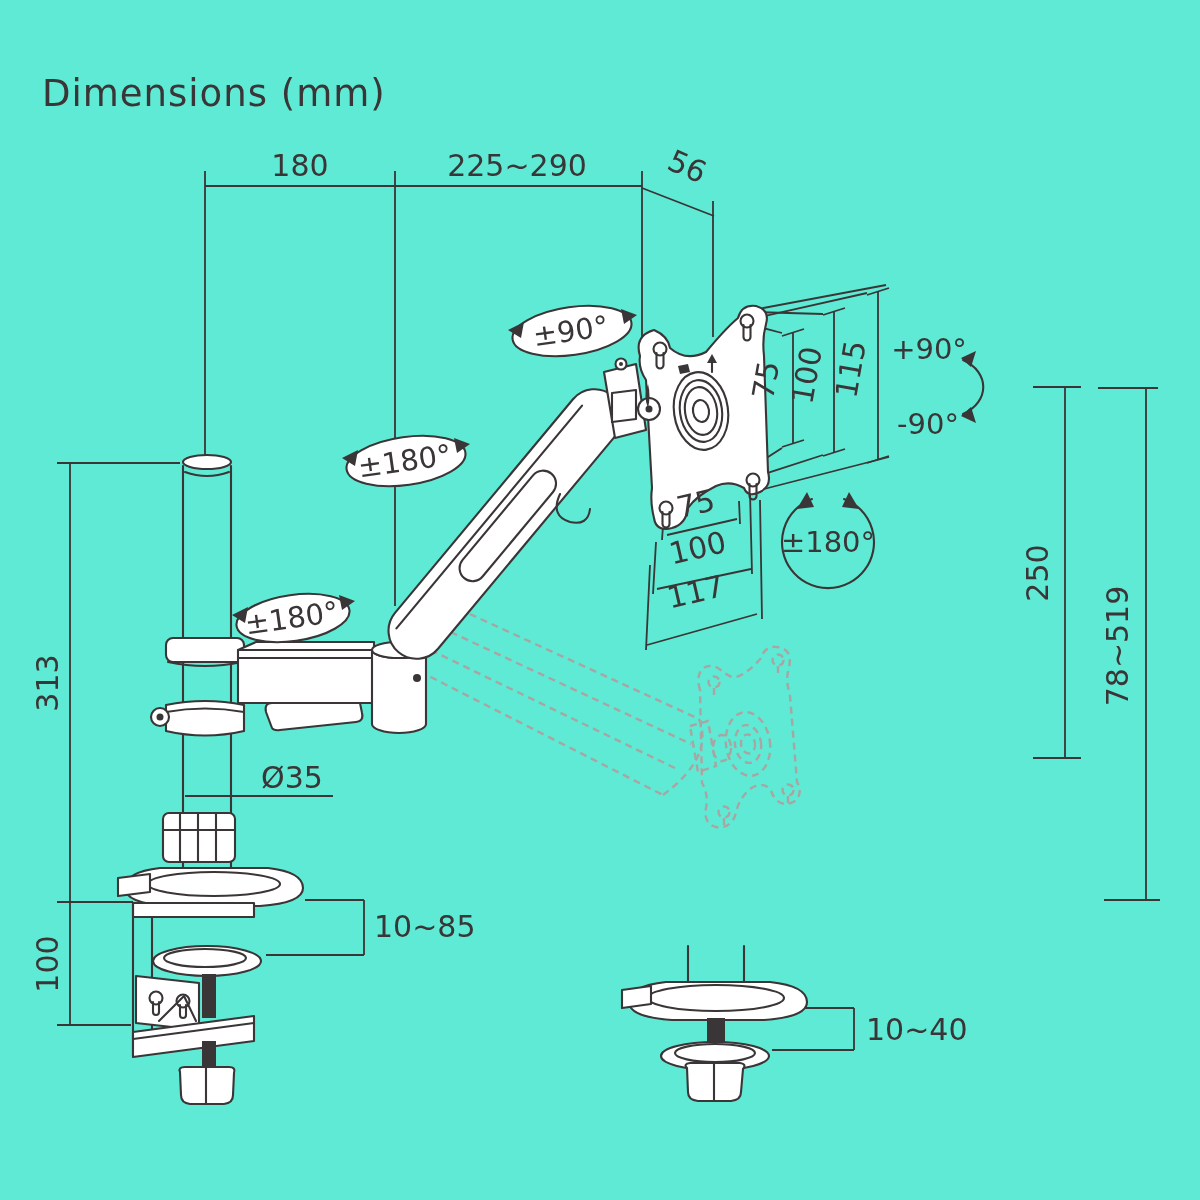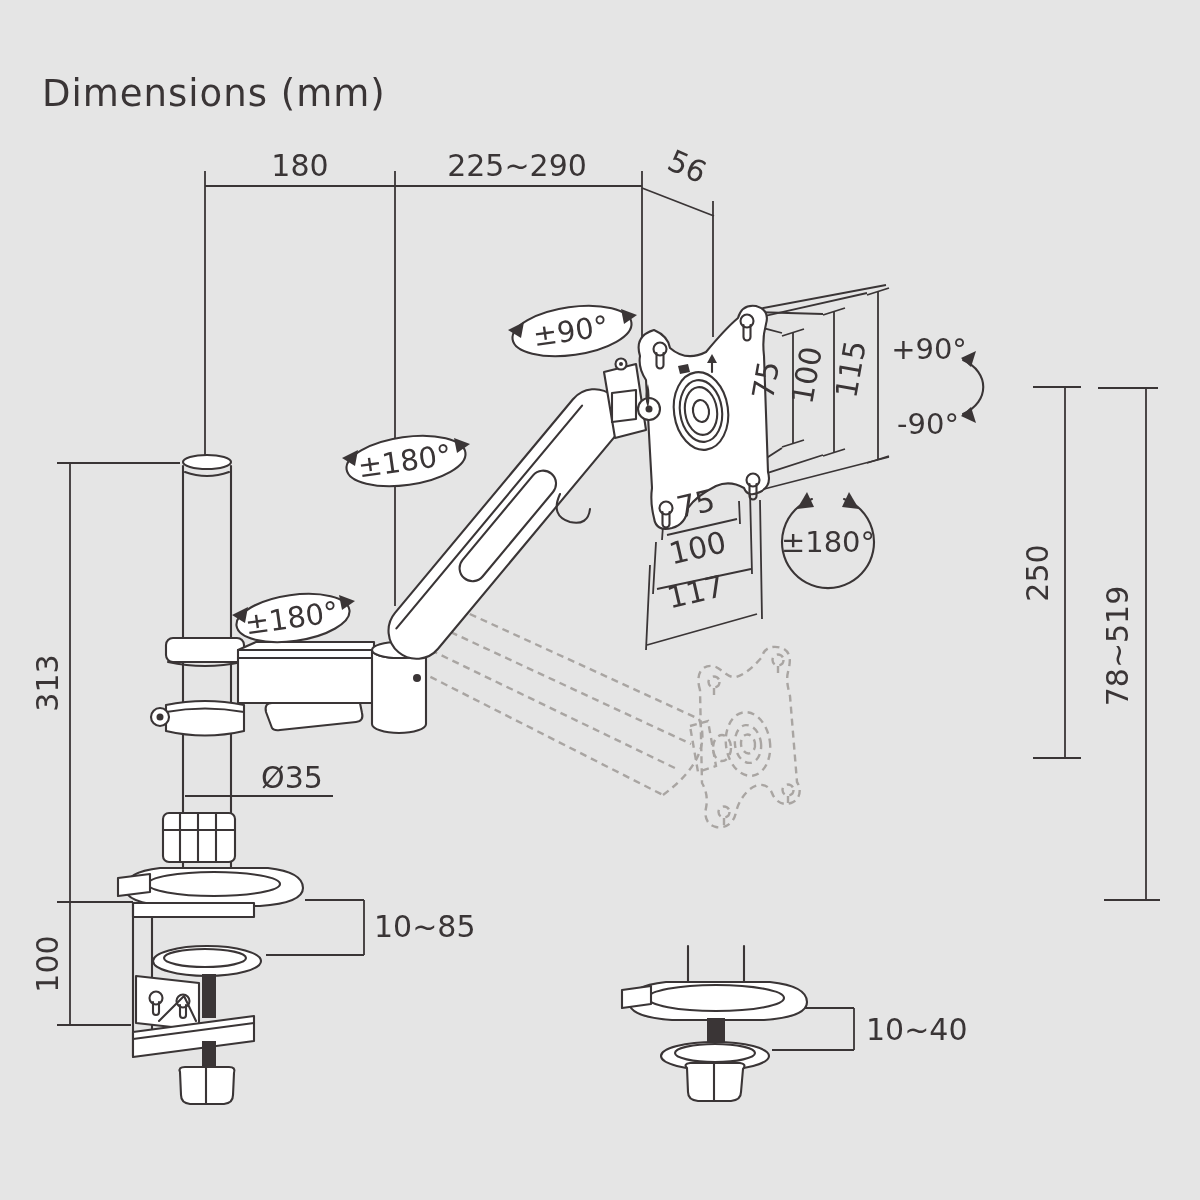--- a/index.html
+++ b/index.html
@@ -1,16 +1,16 @@
 <!DOCTYPE html>
 <html><head>
 <meta charset="utf-8">
 <style>
   html,body{margin:0;padding:0;background:#ffffff;}
-  .page{position:relative;width:1200px;height:1200px;background:#e5e5e5;overflow:hidden;
+  .page{position:relative;width:1200px;height:1200px;background:#5eead4;overflow:hidden;
         font-family:"DejaVu Sans","Liberation Sans",sans-serif;}
   svg text{font-family:"DejaVu Sans","Liberation Sans",sans-serif;fill:#3a3536;}
   .title-t{font-size:37px;letter-spacing:1px;}
   .dim-t{font-size:30px;}
   .rot-t{font-size:29px;}
   .ink{stroke:#3a3536;fill:none;stroke-width:2.1;stroke-linecap:round;stroke-linejoin:round;}
   .dim{stroke:#3a3536;fill:none;stroke-width:1.8;stroke-linecap:butt;}
   .ghost{stroke:#a9a5a2;fill:none;stroke-width:2.4;stroke-dasharray:7 5;stroke-linecap:butt;}
   .whitefill{fill:#ffffff;}
   .darkfill{fill:#3a3536;stroke:none;}

